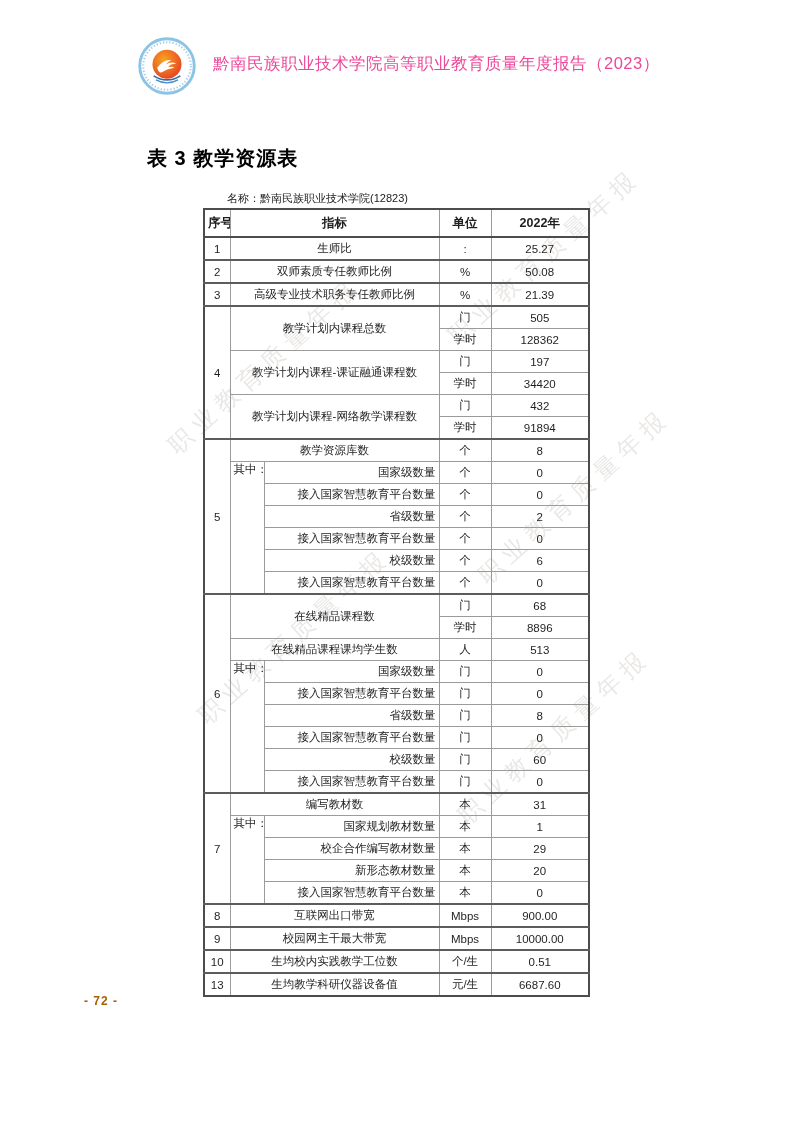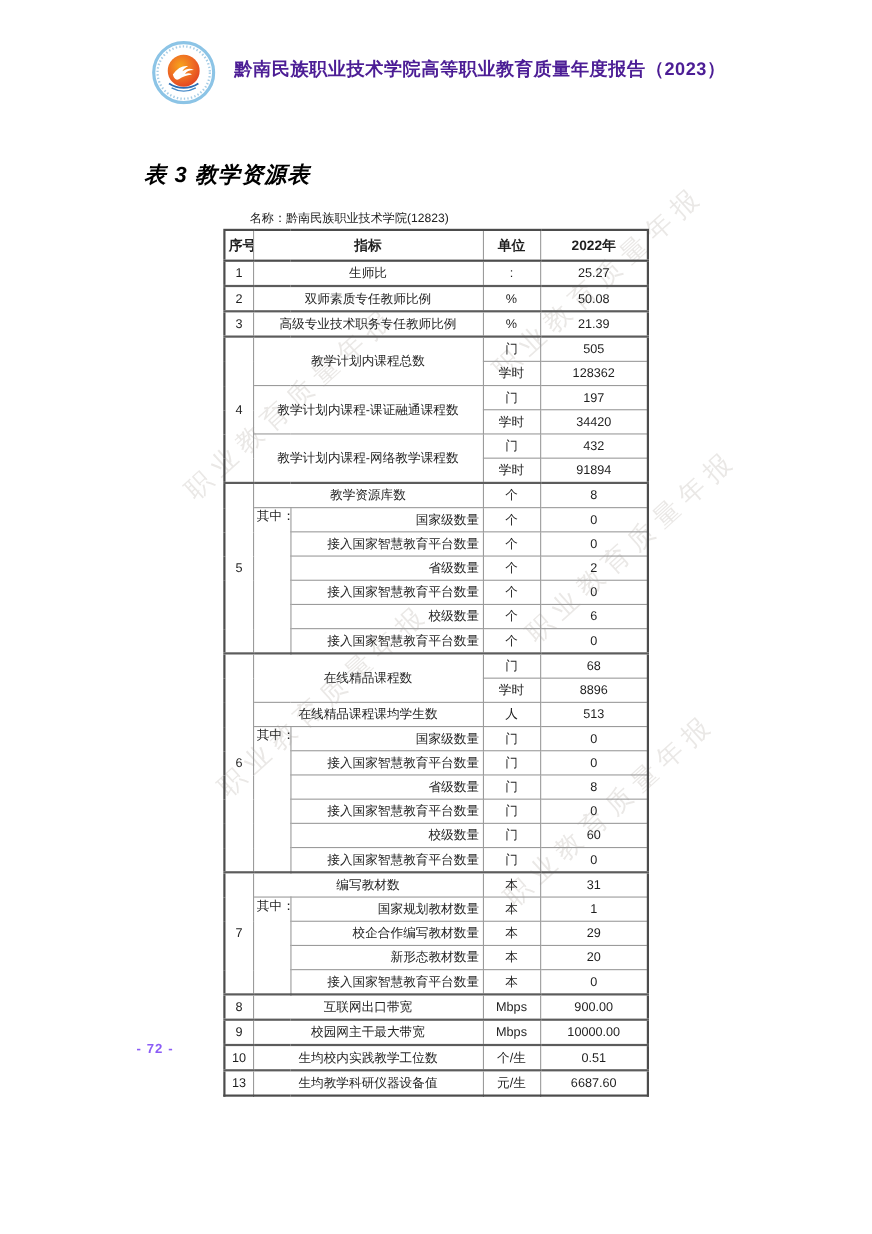--- a/index.html
+++ b/index.html
@@ -5,27 +5,27 @@
   html,body{margin:0;padding:0;background:#888;}
   .page{
     position:relative;width:793px;height:1122px;background:#ffffff;
     font-family:"Liberation Sans",sans-serif;overflow:hidden;margin:0 auto;
     color:#1f1f1f;
   }
   
   .hdr-logo{position:absolute;left:138px;top:37px;width:58px;height:58px;}
   .hdr-title{
     position:absolute;left:213px;top:53px;width:470px;
-    font-size:16.5px;font-weight:bold;color:#4c1d95;line-height:1.25;
+    font-size:16.5px;font-weight:normal;color:#ec4899;line-height:1.25;
     letter-spacing:0.5px;
   }
   
   .sec-title{
-    position:absolute;left:131px;top:145px;
-    font-size:20px;font-weight:bold;color:#000;letter-spacing:1px;font-style:italic;
+    position:absolute;left:147px;top:145px;
+    font-size:20px;font-weight:bold;color:#000;letter-spacing:1px;
   }
   .tbl-caption{
     position:absolute;left:203px;top:191px;
     font-size:11px;color:#222;margin-left:24px;
   }
   
   .wm{
     position:absolute;transform:rotate(-42deg);white-space:nowrap;
     font-size:24px;letter-spacing:7px;color:rgba(150,141,130,0.20);
     pointer-events:none;user-select:none;
@@ -50,22 +50,22 @@
   .res-table tr.gt td{border-top:2px solid #5c5c5c;}
   .c-seq{text-align:center;}
   .c-ind{text-align:center;}
   .c-strip{vertical-align:top;padding-top:4px;text-align:right;border-right-style:hidden;}
   .c-sub{text-align:right;border-left-style:hidden;padding-left:1px;}
   .c-sub2{padding-left:18px;}
   .c-unit{text-align:center;}
   .c-val{text-align:center;}
   
   .page-num{
-    position:absolute;left:84px;top:946px;
-    font-size:12px;font-weight:bold;color:#8b5cf6;letter-spacing:1px;margin-left:40px;
+    position:absolute;left:84px;top:994px;
+    font-size:12px;font-weight:bold;color:#a16207;letter-spacing:1px;
   }
 </style>
 </head>
 <body>
 
 <div class="page">
 
   <span class="wm" style="left:140px;top:350px;">职业教育质量年报</span>
   <span class="wm" style="left:420px;top:240px;">职业教育质量年报</span>
   <span class="wm" style="left:450px;top:480px;">职业教育质量年报</span>

